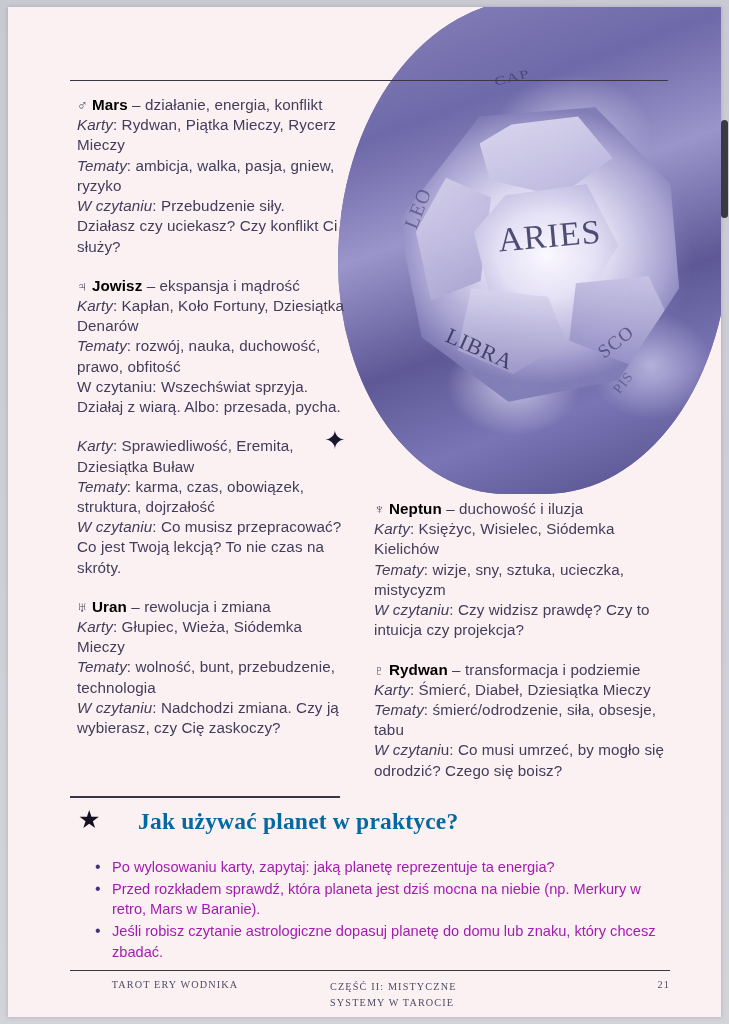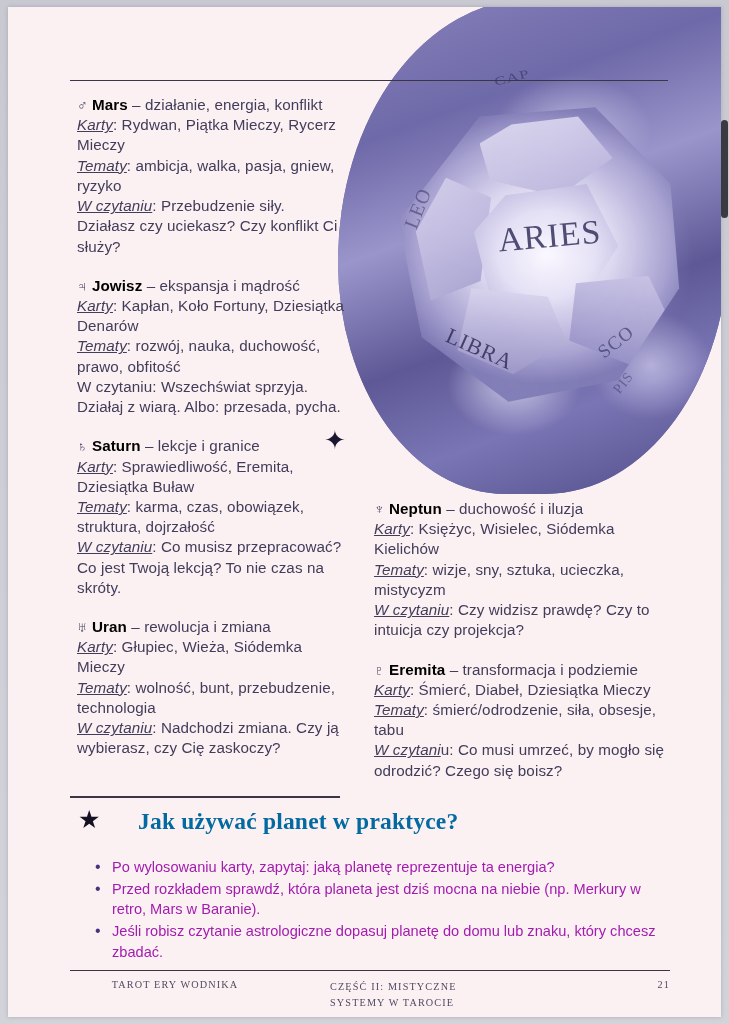--- a/index.html
+++ b/index.html
@@ -174,21 +174,21 @@
   .planet-block:last-child { margin-bottom: 0; }
   .planet-head { }
   .planet-glyph {
     color: #413d5a;
     font-size: 14px;
   }
   .planet-name {
     font-weight: bold;
     color: #000000;
   }
-  .lbl-u { text-decoration: underline; font-style: italic; text-align: center; }
+  .lbl-u { font-style: italic; text-align: center; }
   .lbl-plain { }
 
   
   .sparkle {
     position: absolute;
     left: 316px;
     top: 420px;
     font-size: 26px;
     color: #1b1630;
     line-height: 1;
@@ -293,42 +293,41 @@
           <div><span class="lbl-u">Tematy</span><span>: ambicja, walka, pasja, gniew, ryzyko</span></div>
           <div><span class="lbl-u">W czytaniu</span><span>: Przebudzenie siły. Działasz czy uciekasz? Czy konflikt Ci służy?</span></div>
         </div>
         <div class="planet-block">
           <div class="planet-head"><span class="planet-glyph">♃</span> <span class="planet-name">Jowisz</span><span> – ekspansja i mądrość</span></div>
           <div><span class="lbl-u">Karty</span><span>: Kapłan, Koło Fortuny, Dziesiątka Denarów</span></div>
           <div><span class="lbl-u">Tematy</span><span>: rozwój, nauka, duchowość, prawo, obfitość</span></div>
           <div><span class="lbl-plain">W czytaniu</span><span>: Wszechświat sprzyja. Działaj z wiarą. Albo: przesada, pycha.</span></div>
         </div>
         <div class="planet-block">
-          <div class="planet-head"><span class="planet-glyph">♄</span> <span class="planet-name">Saturn</span><span> – lekcje i granice</span></div>
           <div><span class="lbl-u">Karty</span><span>: Sprawiedliwość, Eremita, Dziesiątka Buław</span></div>
           <div><span class="lbl-u">Tematy</span><span>: karma, czas, obowiązek, struktura, dojrzałość</span></div>
           <div><span class="lbl-u">W czytaniu</span><span>: Co musisz przepracować? Co jest Twoją lekcją? To nie czas na skróty.</span></div>
         </div>
         <div class="planet-block">
           <div class="planet-head"><span class="planet-glyph">♅</span> <span class="planet-name">Uran</span><span> – rewolucja i zmiana</span></div>
           <div><span class="lbl-u">Karty</span><span>: Głupiec, Wieża, Siódemka Mieczy</span></div>
           <div><span class="lbl-u">Tematy</span><span>: wolność, bunt, przebudzenie, technologia</span></div>
           <div><span class="lbl-u">W czytaniu</span><span>: Nadchodzi zmiana. Czy ją wybierasz, czy Cię zaskoczy?</span></div>
         </div>
       </div>
 
     <div class="col-right txt" id="right-column">
         <div class="planet-block">
           <div class="planet-head"><span class="planet-glyph">♆</span> <span class="planet-name">Neptun</span><span> – duchowość i iluzja</span></div>
           <div><span class="lbl-u">Karty</span><span>: Księżyc, Wisielec, Siódemka Kielichów</span></div>
           <div><span class="lbl-u">Tematy</span><span>: wizje, sny, sztuka, ucieczka, mistycyzm</span></div>
           <div><span class="lbl-u">W czytaniu</span><span>: Czy widzisz prawdę? Czy to intuicja czy projekcja?</span></div>
         </div>
         <div class="planet-block">
-          <div class="planet-head"><span class="planet-glyph">♇</span> <span class="planet-name">Eremita</span><span> – transformacja i podziemie</span></div>
+          <div class="planet-head"><span class="planet-glyph">♇</span> <span class="planet-name">Rydwan</span><span> – transformacja i podziemie</span></div>
           <div><span class="lbl-u">Karty</span><span>: Śmierć, Diabeł, Dziesiątka Mieczy</span></div>
           <div><span class="lbl-u">Tematy</span><span>: śmierć/odrodzenie, siła, obsesje, tabu</span></div>
           <div><span class="lbl-u">W czytani</span><span>u: Co musi umrzeć, by mogło się odrodzić? Czego się boisz?</span></div>
         </div>
       </div>
 
     <span class="sparkle">✦</span>
     <span class="star">★</span>
 
     <h2 class="section-heading">Jak używać planet w praktyce?</h2>

